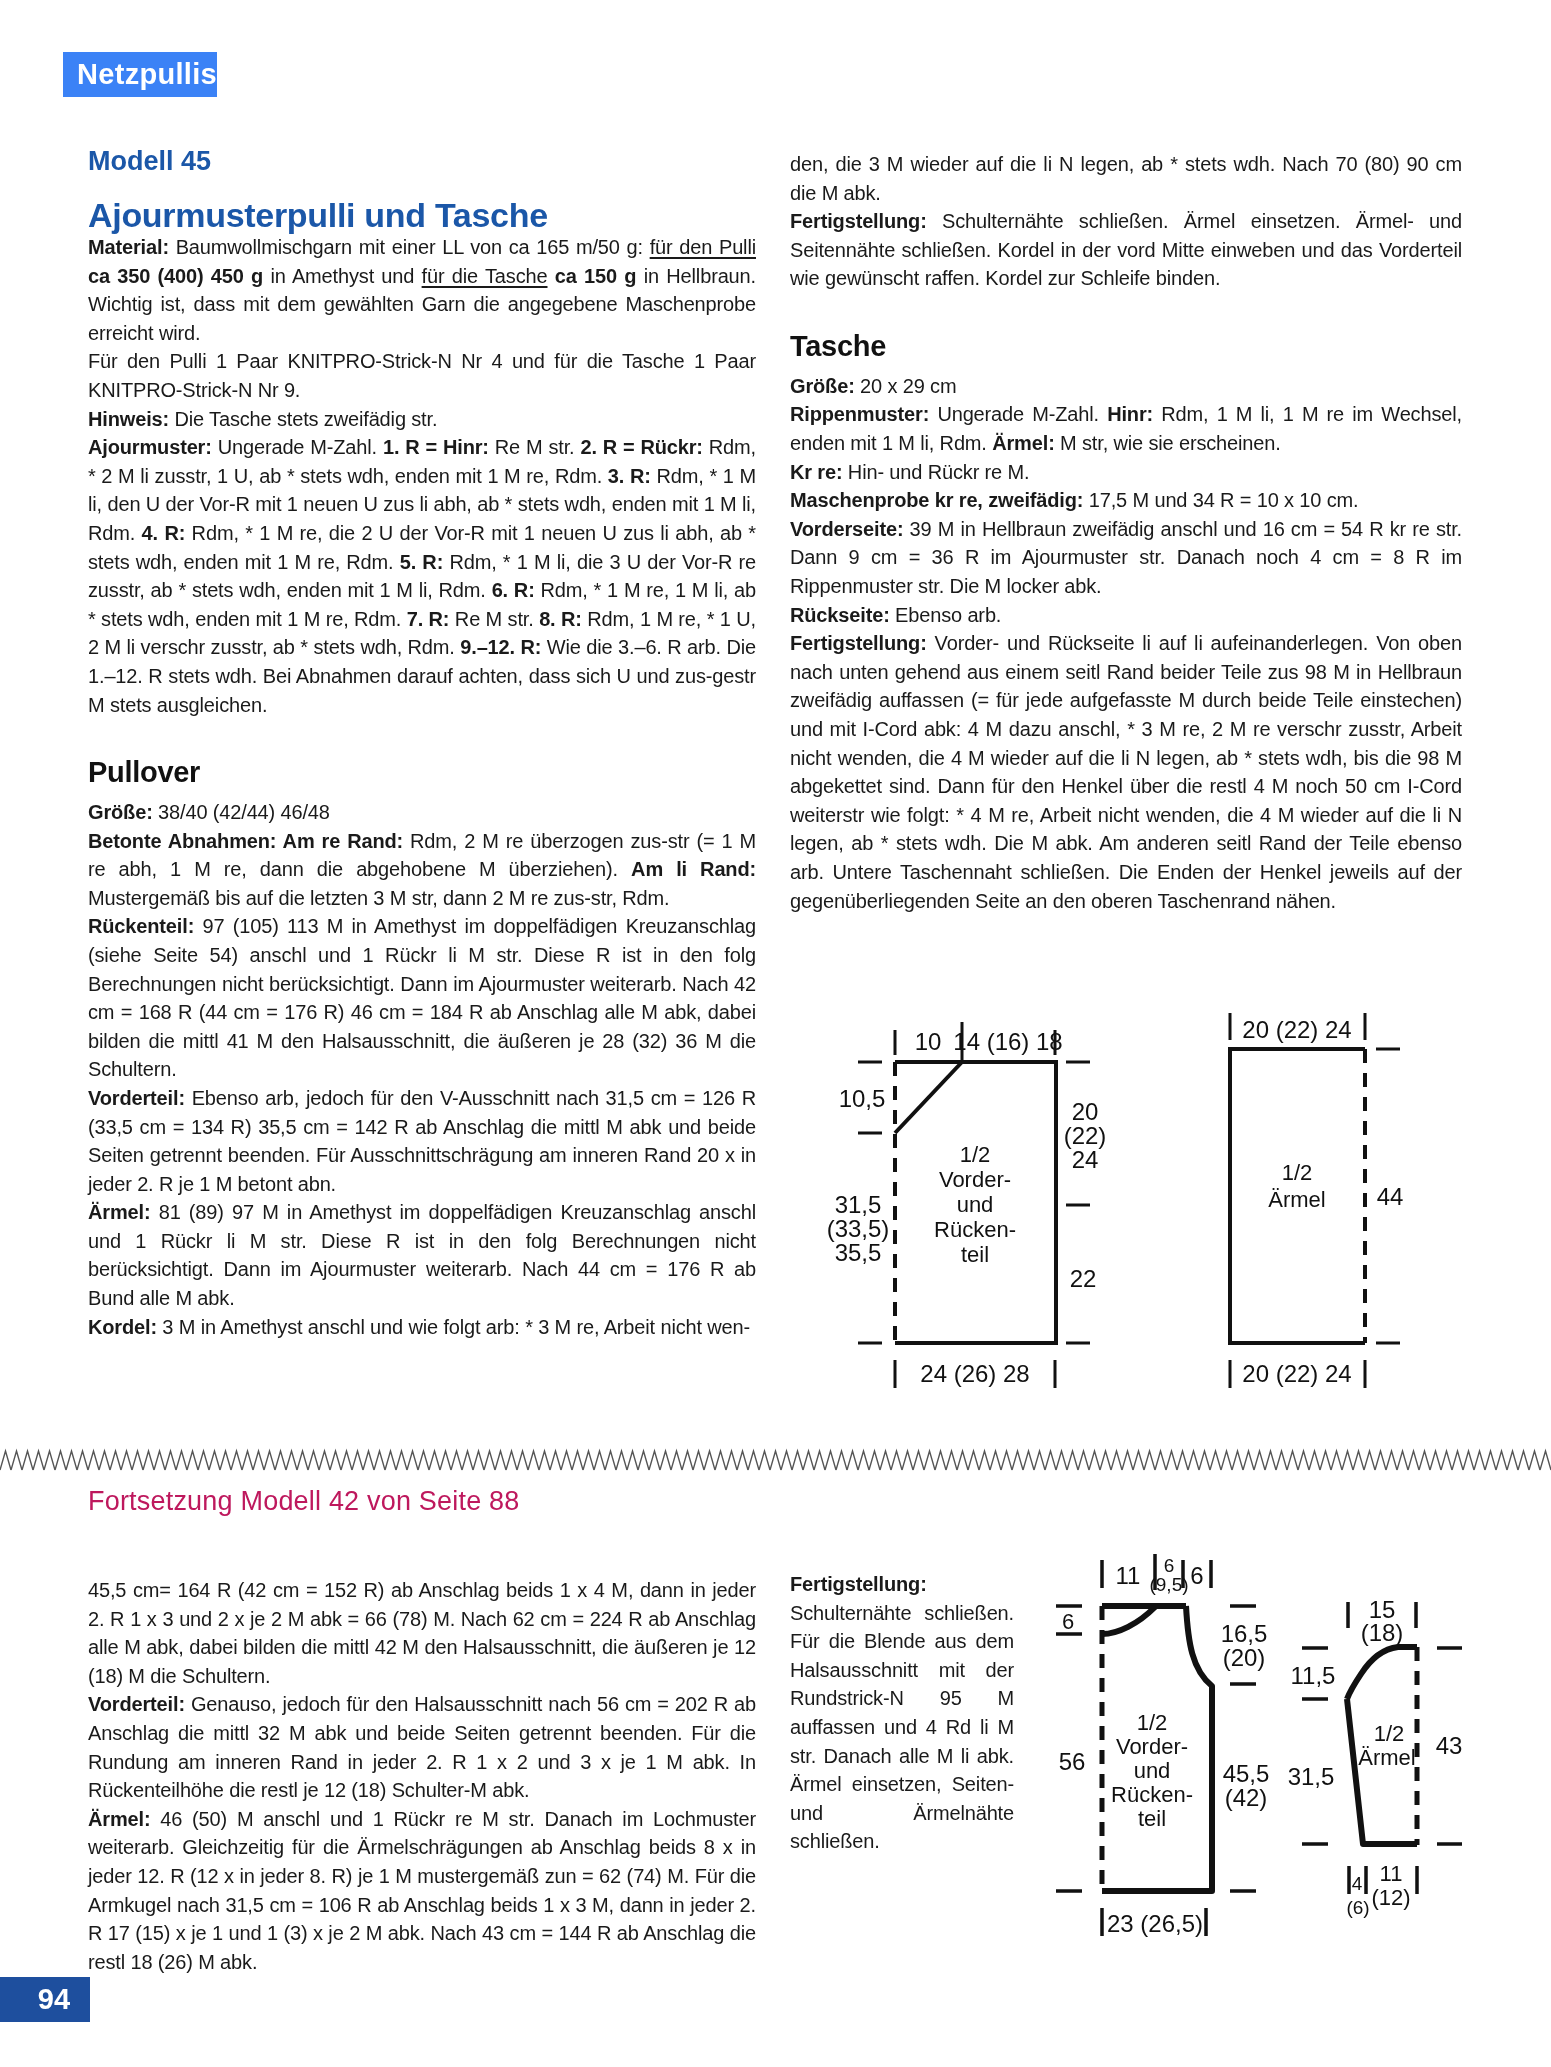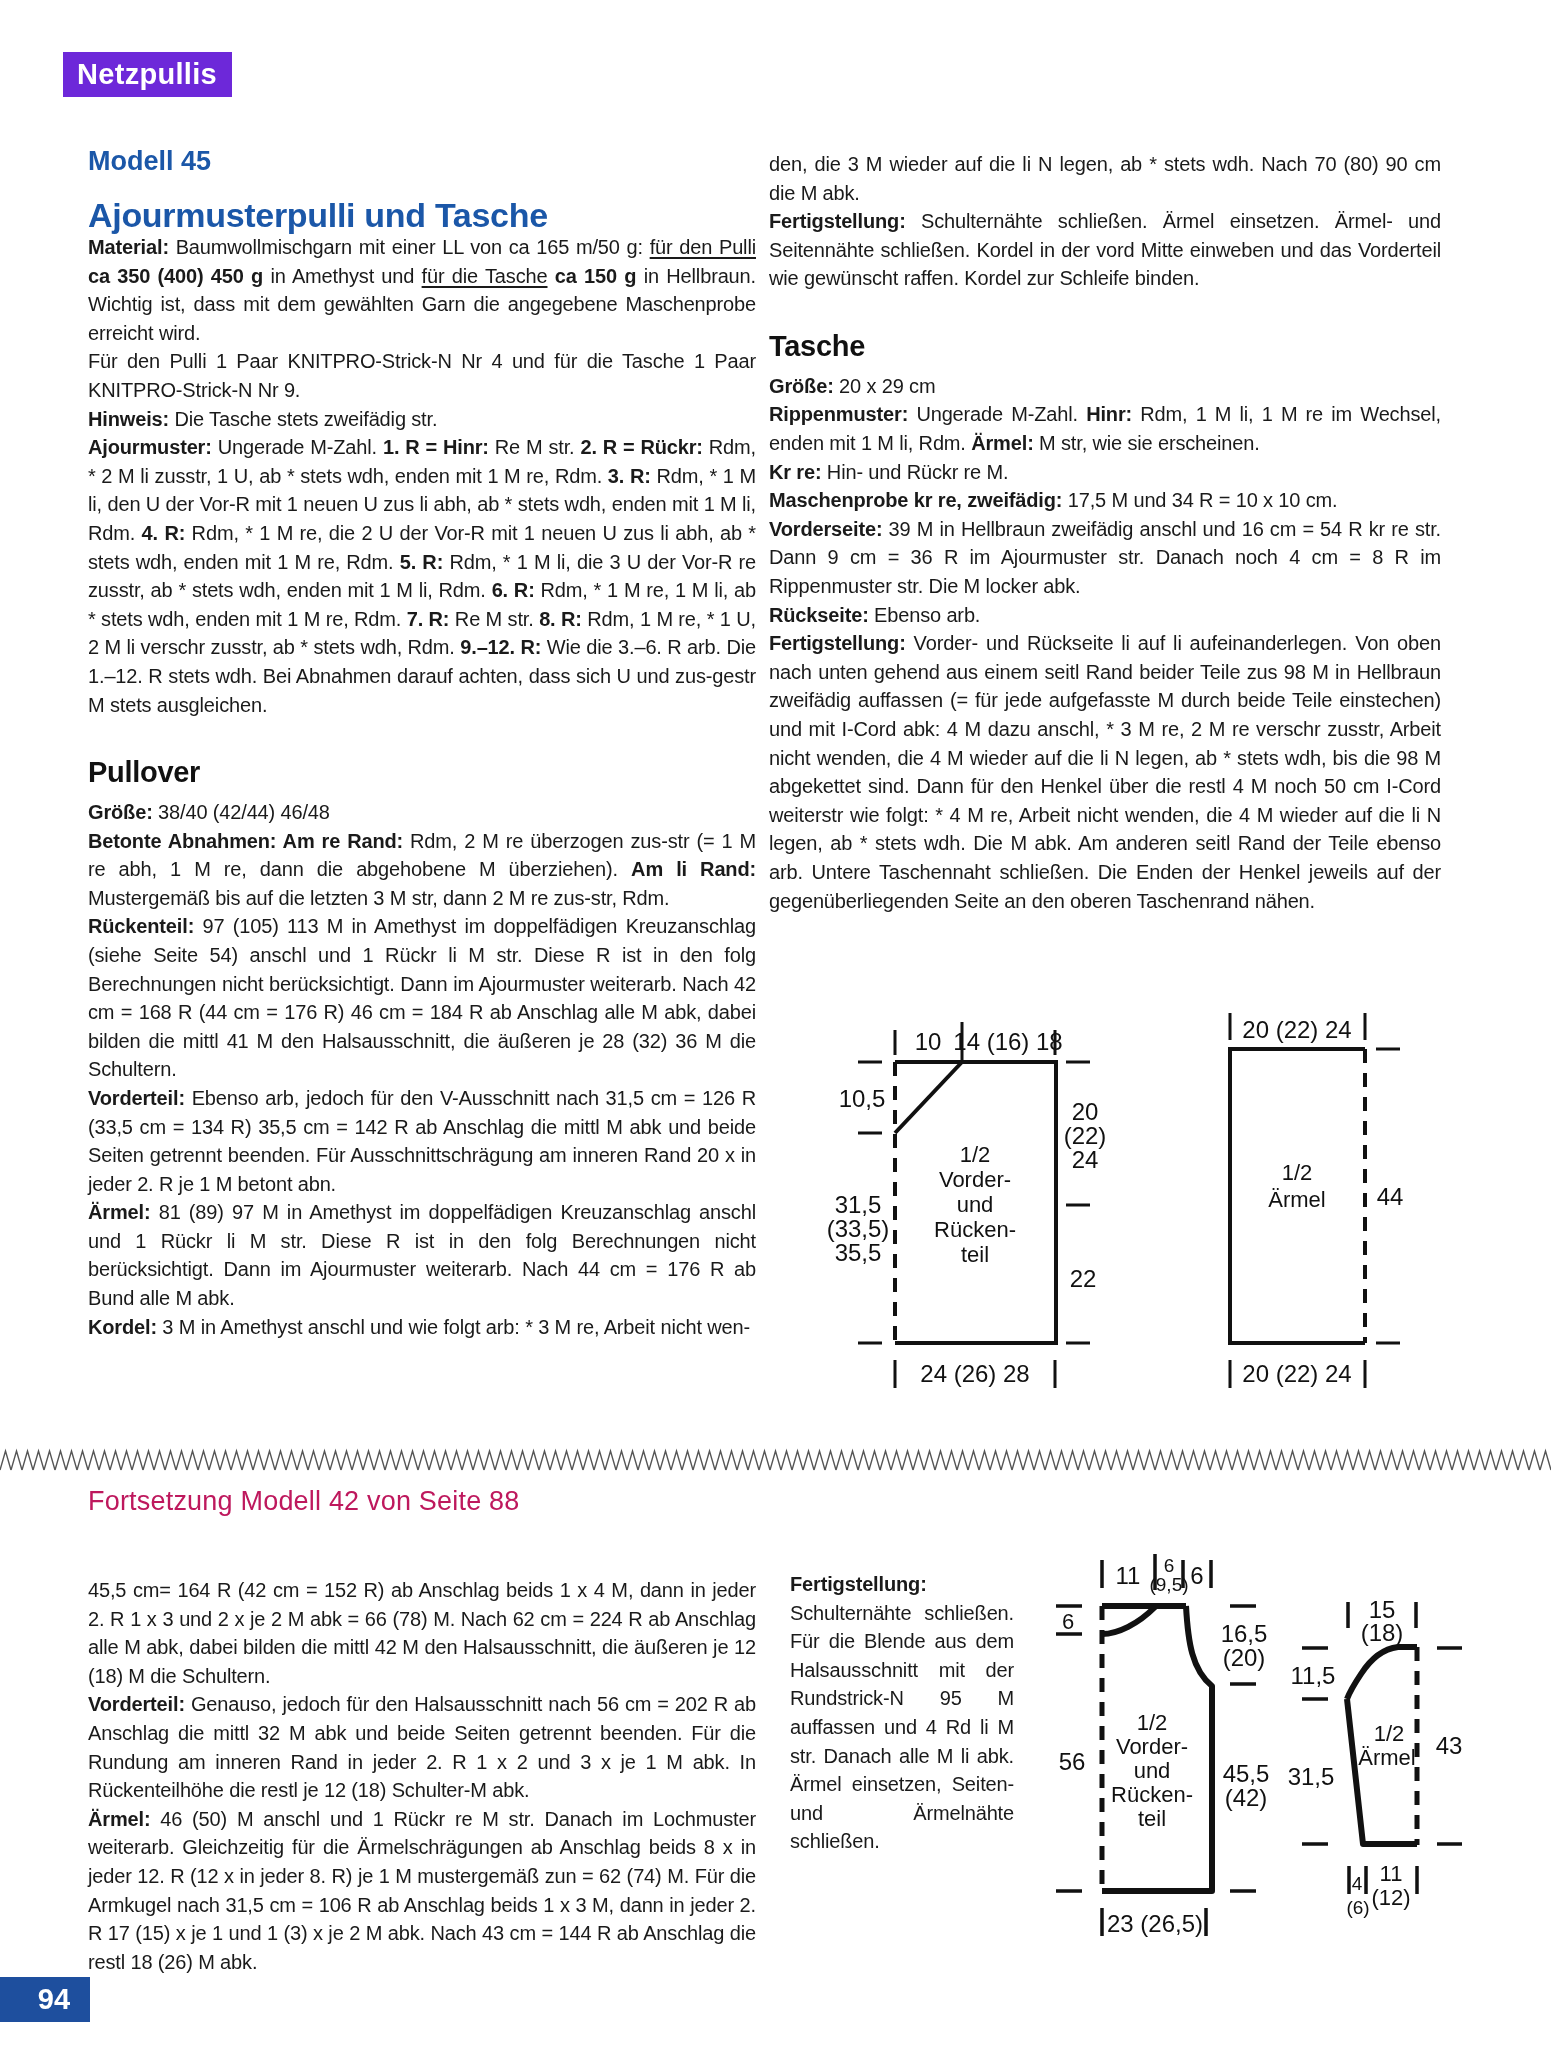--- a/index.html
+++ b/index.html
@@ -1,33 +1,33 @@
 <!DOCTYPE html>
 <html><head>
 <meta charset="utf-8">
 <style>
   html,body{margin:0;padding:0;}
   body{width:1551px;height:2067px;position:relative;background:#ffffff;
        font-family:"Liberation Sans","DejaVu Sans",sans-serif;color:#1a1a1a;}
   .abs{position:absolute;}
   
-  .tag-box{left:63px;top:52px;width:169px;height:45px;background:#6d28d9;
+  .tag-box{left:63px;top:52px;width:154px;height:45px;background:#3b82f6;
            display:flex;align-items:center;}
   .tag-box span{color:#fff;font-size:29px;font-weight:700;padding-left:14px;letter-spacing:.3px;}
   
   .kicker{left:88px;top:146px;font-size:27px;font-weight:700;color:#1b57a8;}
   .title{left:88px;top:196px;font-size:34px;font-weight:700;color:#1b57a8;letter-spacing:-.3px;}
   
   .col{font-size:20px;line-height:28.6px;text-align:justify;letter-spacing:-.15px;}
   .col p.para{margin:0;}
   .b{font-weight:700;}
   .u{text-decoration:underline;text-underline-offset:3px;}
   .col h2{font-size:29px;font-weight:700;color:#111;margin:38px 0 9px 0;letter-spacing:-.3px;line-height:1.1;}
   .col-left{left:88px;top:233px;width:668px;}
-  .col-right{left:769px;top:150px;width:672px;}
+  .col-right{left:790px;top:150px;width:672px;}
   
   .cont-heading{left:88px;top:1486px;font-size:27px;font-weight:400;color:#be185d;letter-spacing:.2px;}
   .cont-left{left:88px;top:1570px;width:668px;margin-top:6px;}
   .cont-mid{left:790px;top:1570px;width:224px;}
   
   .pagenum{left:0;top:1977px;width:90px;height:45px;background:#1e4f9e;display:flex;
            align-items:center;justify-content:center;padding-left:18px;box-sizing:border-box;}
   .pagenum span{color:#fff;font-size:29px;font-weight:700;}
   
   svg{position:absolute;overflow:visible;}

